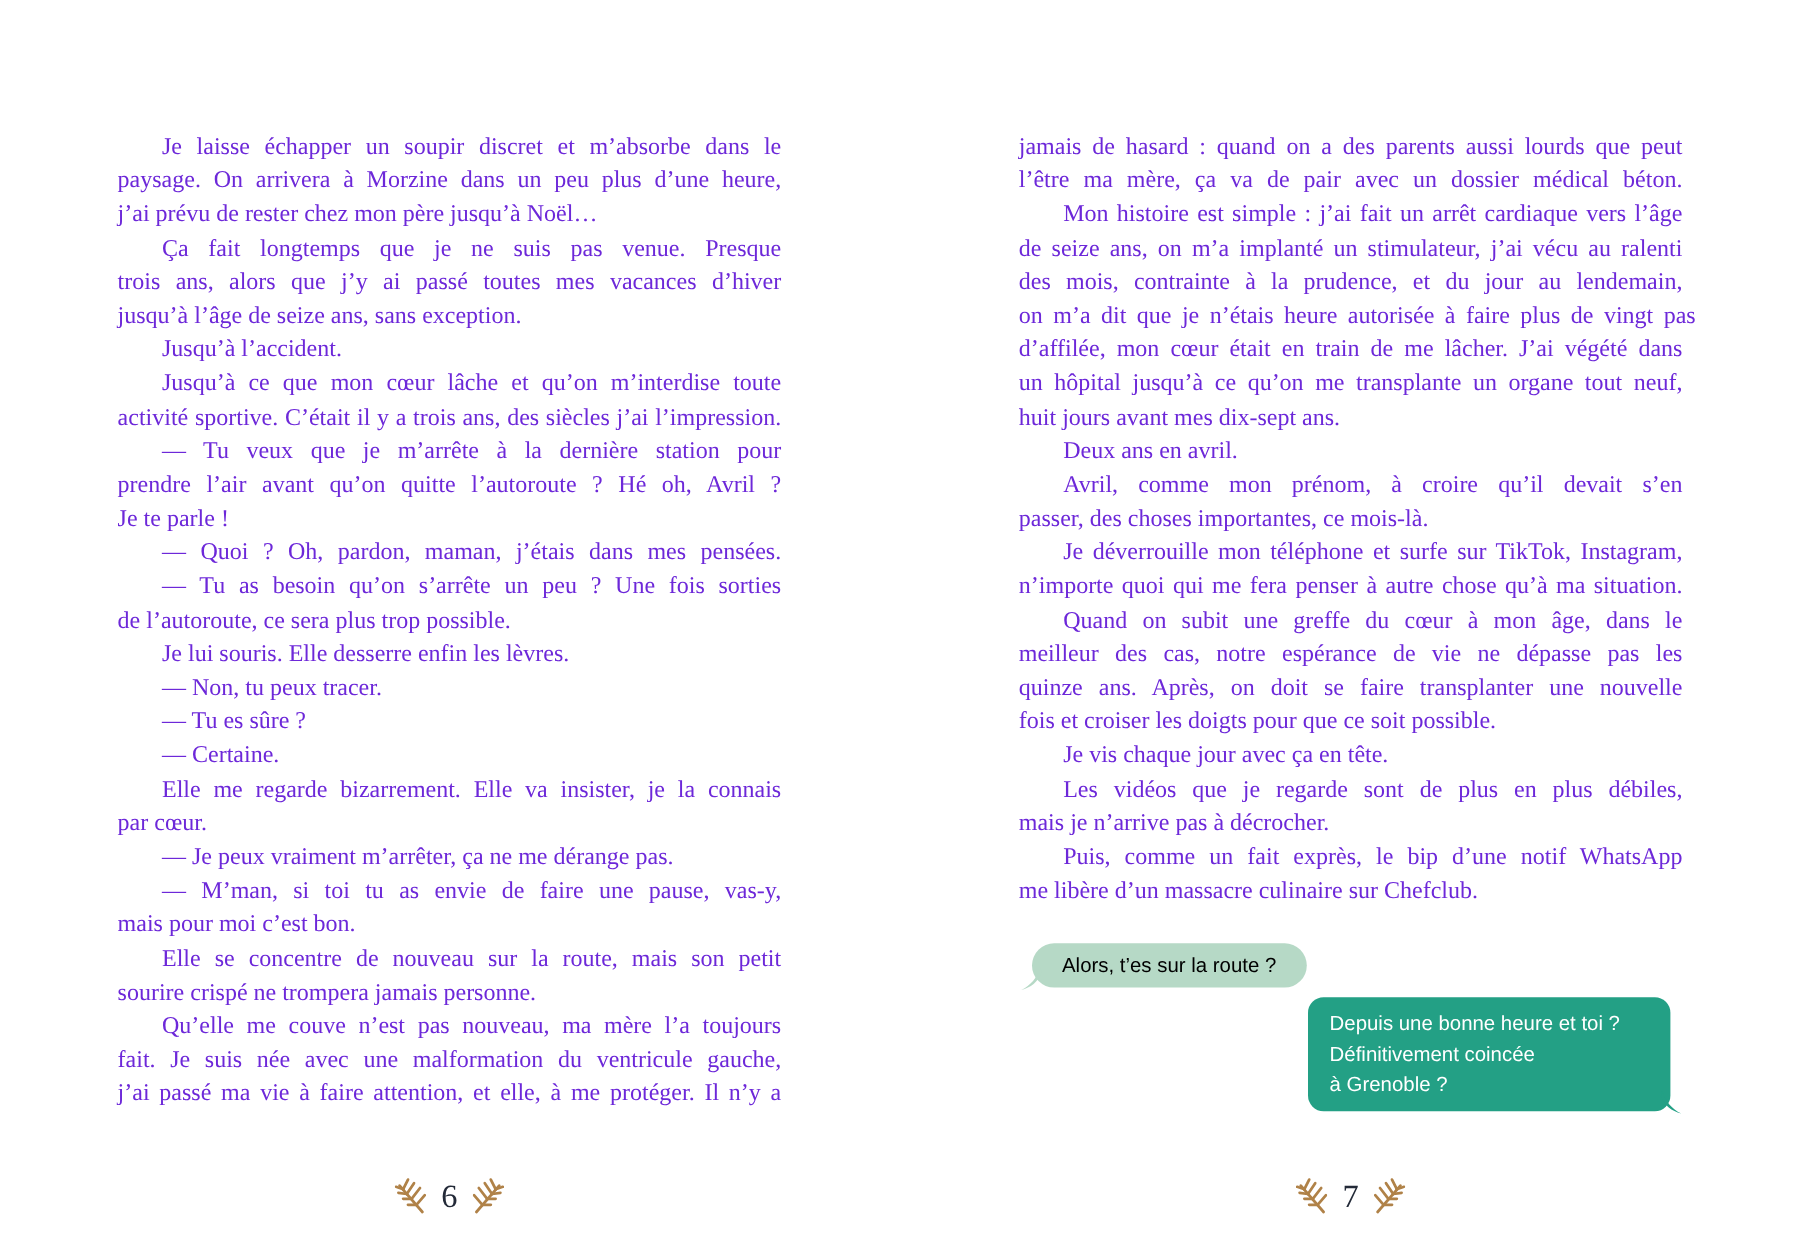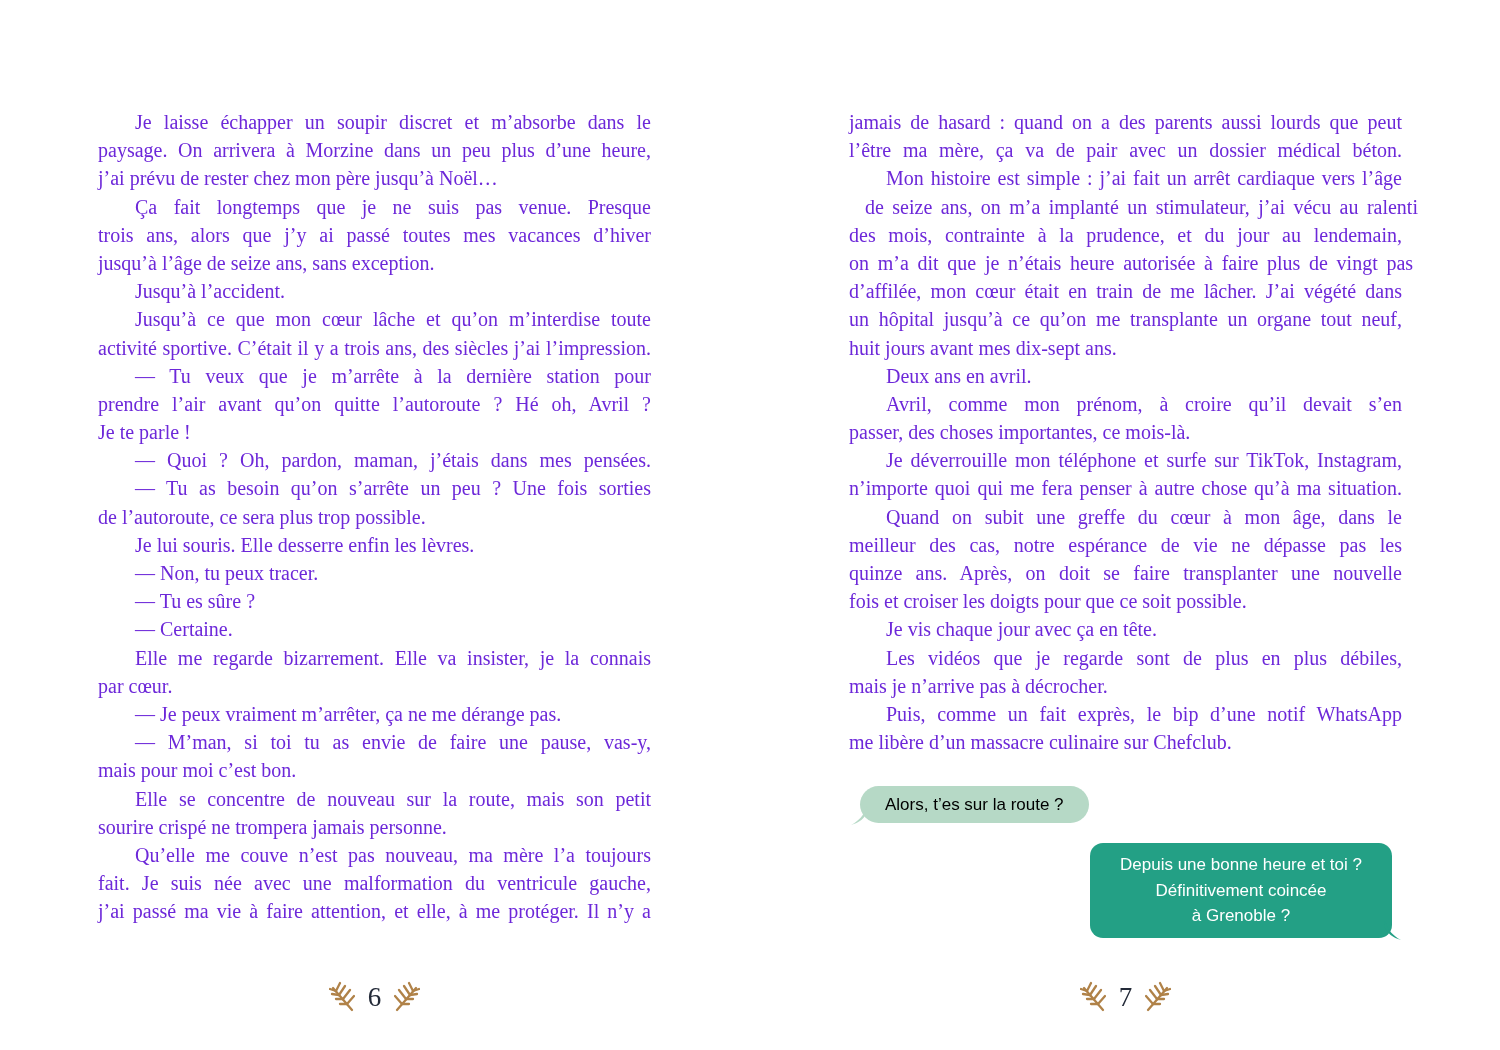--- a/index.html
+++ b/index.html
@@ -34,24 +34,24 @@
   }
   .bubble{position:relative;}
   .bubble.received{
     display:inline-block;margin-left:11px;
     background:#b6d9c6;color:#000000;
     height:37px;line-height:37px;border-radius:19px;
     padding:0 25px;font-size:17px;
   }
   .bubble.sent{
     box-sizing:border-box;display:block;
-    margin-left:241px;margin-top:20px;width:302px;
+    margin-left:241px;margin-top:8px;width:302px;
     background:#23a085;color:#ffffff;
     border-radius:13px;padding:9px 18px;
-    font-size:17px;line-height:25.5px;text-align:center;
+    font-size:17px;line-height:25.5px;
   }
   .tail{position:absolute;bottom:-3px;}
   .tail.tl{left:-9px;}
   .tail.tr{right:-9px;transform:scaleX(-1);}
 </style>
 </head>
 <body>
 
 <div>
 
@@ -120,21 +120,21 @@
         </svg>
       </span>
     </footer>
   </section>
 
   <section class="page right">
     <div class="textblock">
         <div class="line"><span class="t" style="word-spacing: 4.05599px;">jamais de hasard : quand on a des parents aussi lourds que peut</span></div>
         <div class="line"><span class="t" style="word-spacing: 6.70739px;">l’être ma mère, ça va de pair avec un dossier médical béton.</span></div>
         <div class="line i"><span class="t" style="word-spacing: 1.92472px;">Mon histoire est simple : j’ai fait un arrêt cardiaque vers l’âge</span></div>
-        <div class="line"><span class="t" style="word-spacing: 3.44176px; margin-left: 16px;">de seize ans, on m’a implanté un stimulateur, j’ai vécu au ralenti</span></div>
+        <div class="line"><span class="t" style="word-spacing: 3.44176px;">de seize ans, on m’a implanté un stimulateur, j’ai vécu au ralenti</span></div>
         <div class="line"><span class="t" style="word-spacing: 7.70469px;">des mois, contrainte à la prudence, et du jour au lendemain,</span></div>
         <div class="line"><span class="t" style="word-spacing: 3.70312px;">on m’a dit que je n’étais heure autorisée à faire plus de vingt pas</span></div>
         <div class="line"><span class="t" style="word-spacing: 4.21449px;">d’affilée, mon cœur était en train de me lâcher. J’ai végété dans</span></div>
         <div class="line"><span class="t" style="word-spacing: 4.62812px;">un hôpital jusqu’à ce qu’on me transplante un organe tout neuf,</span></div>
         <div class="line l"><span class="t">huit jours avant mes dix-sept ans.</span></div>
         <div class="line i l"><span class="t">Deux ans en avril.</span></div>
         <div class="line i"><span class="t" style="word-spacing: 11.7852px;">Avril, comme mon prénom, à croire qu’il devait s’en</span></div>
         <div class="line l"><span class="t">passer, des choses importantes, ce mois-là.</span></div>
         <div class="line i"><span class="t" style="word-spacing: 2.88086px; font-family: Liberation Serif, serif;">Je déverrouille mon téléphone et surfe sur TikTok, Instagram,</span></div>
         <div class="line"><span class="t" style="word-spacing: 2.00568px;">n’importe quoi qui me fera penser à autre chose qu’à ma situation.</span></div>

